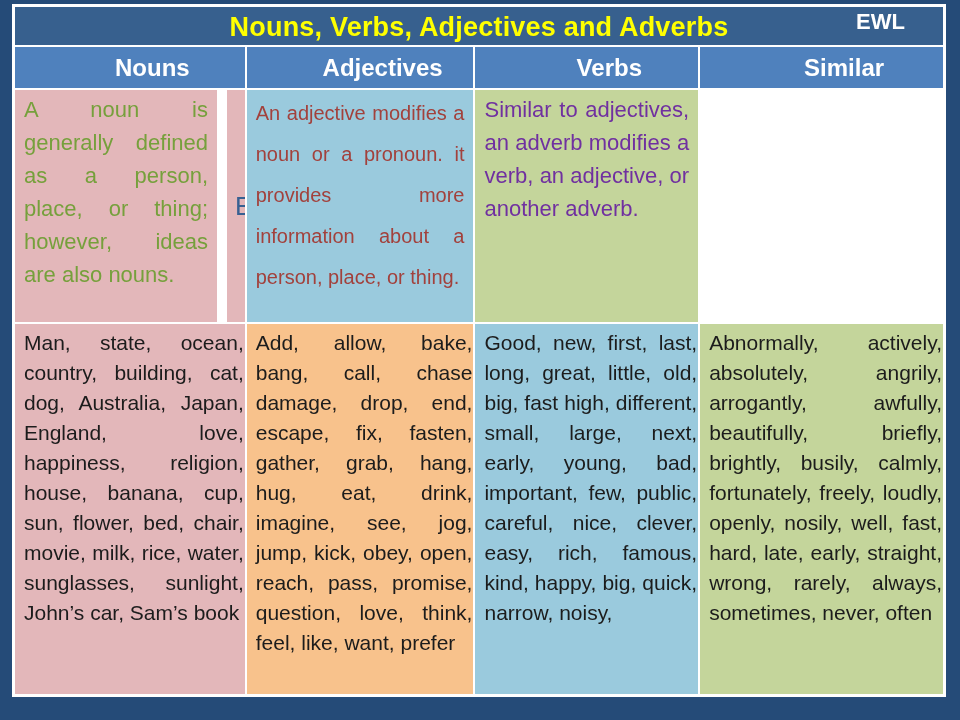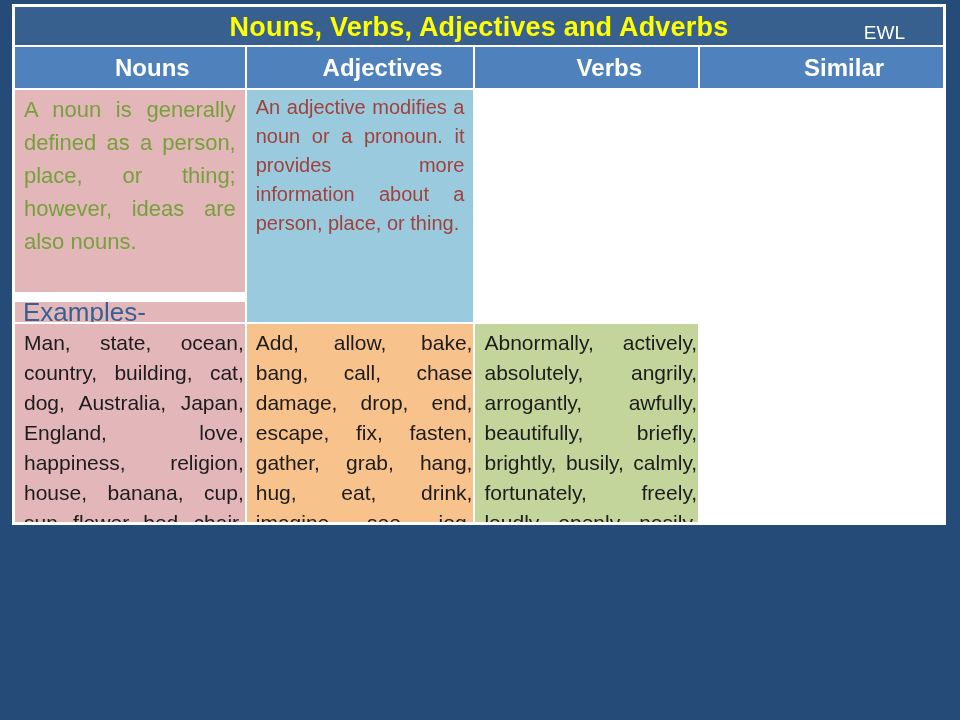--- a/index.html
+++ b/index.html
@@ -4,80 +4,80 @@
 <style>
   * { margin:0; padding:0; box-sizing:border-box; }
   body { font-family: "Liberation Sans", "DejaVu Sans", sans-serif; }
 
   .stage {
     position:relative; width:960px; height:720px;
     background: var(--page-bg, #254B78); overflow:hidden;
   }
 
   .table-frame {
-    position:absolute; left:12px; top:4px; width:934px; height:521px;
+    position:absolute; left:12px; top:4px; width:934px; height:693px;
     background: var(--border-color, #FFFFFF);
     border: 3px solid var(--border-color, #FFFFFF);
     display:flex; flex-direction:column; gap:2px;
   }
 
   
   .title-row {
     position:relative; height:38px; flex:0 0 38px;
     background: var(--title-bar-bg, #37608E);
     display:flex; align-items:center; justify-content:center;
   }
   .slide-title {
     color: var(--title-color, #FFFF00);
     font-size:27px; font-weight:bold; letter-spacing:0.2px;
     padding-top:2px; white-space:nowrap;
   }
   .watermark {
-    position:absolute; right:38px; bottom:1px;
+    position:absolute; right:38px; bottom:10px;
     color: var(--watermark-color, #FFFFFF);
-    font-size:19px; font-weight:normal;
+    font-size:22px; font-weight:bold;
   }
 
   
   .row {
     display:grid; grid-template-columns: 228fr 225fr 221fr 241fr; gap:2px;
   }
   .header-row { height:41px; flex:0 0 41px; }
   .header-cell {
     background: var(--header-bg, #4F81BD);
     color: var(--header-color, #FFFFFF);
     font-size:24px; font-weight:bold;
     display:flex; align-items:center; justify-content:center;
     overflow:hidden;
     padding-left:45px;
   }
 
   
   .def-row { height:232px; flex:0 0 232px; }
   .cell { background: var(--cell-bg, #EEE); overflow:hidden; }
   .def-split {
-    display:flex; flex-direction:column; gap:10px;
+    display:flex; gap:10px;
     background: var(--border-color, #FFFFFF); overflow:hidden;
   }
   .def-split .def-cell { flex:0 0 202px; }
   .examples-label-cell {
     flex:1; background: var(--cell-bg, #EEE);
     display:flex; align-items:center; overflow:hidden;
   }
   .examples-label {
     color: var(--examples-label-color, #376092);
     font-size:26px; font-weight:normal; padding:0 8px;
   }
   .def-text {
     color: var(--def-color, #333);
     font-size:22px; line-height:33px;
     padding:3px 9px 0 9px;
     text-align: justify; text-justify: inter-word;
   }
-  .def-text.small { font-size:20px; line-height:29px; }
+  .def-text.small { font-size:20px; line-height:41px; }
 
   
   .examples-row { flex:1 1 auto; min-height:0; }
   .examples-text {
     color: var(--examples-text-color, #1C1C1C);
     font-size:21px; line-height:30px;
     padding:4px 1px 0 9px;
     text-align: justify; text-justify: inter-word;
   }
 </style>
@@ -104,28 +104,34 @@
         <div class="cell def-cell">
           <div class="def-text">A noun is generally defined as a person, place, or thing; however, ideas are also nouns.</div>
         </div>
         <div class="examples-label-cell">
           <div class="examples-label">Examples-</div>
         </div>
       </div>
       <div class="cell" style="--cell-bg: #9ACADD; --def-color: #A2413C;">
         <div class="def-text small">An adjective modifies a noun or a pronoun. it provides more information about a person, place, or thing.</div>
       </div>
+      <div class="cell" style="--cell-bg: #C4D59B; --def-color: #7030A0;">
+        <div class="def-text">Similar to adjectives, an adverb modifies a verb, an adjective, or another adverb.</div>
+      </div>
     </div>
 
     <div class="row examples-row">
       <div class="cell" style="--cell-bg: #E3B7BA; --def-color: #76A03C;">
         <div class="examples-text">Man, state, ocean, country, building, cat, dog, Australia, Japan, England, love, happiness, religion, house, banana, cup, sun, flower, bed, chair, movie, milk, rice, water, sunglasses, sunlight, John’s car, Sam’s book</div>
       </div>
       <div class="cell" style="--cell-bg: #F8C28C; --def-color: #F5396F;">
         <div class="examples-text">Add, allow, bake, bang, call, chase damage, drop, end, escape, fix, fasten, gather, grab, hang, hug, eat, drink, imagine, see, jog, jump, kick, obey, open, reach, pass, promise, question, love, think, feel, like, want, prefer</div>
+      </div>
+      <div class="cell" style="--cell-bg: #9ACADD; --def-color: #A2413C;">
+        <div class="examples-text">Good, new, first, last, long, great, little, old, big, fast high, different, small, large, next, early, young, bad, important, few, public, careful, nice, clever, easy, rich, famous, kind, happy, big, quick, narrow, noisy,</div>
       </div>
       <div class="cell" style="--cell-bg: #C4D59B; --def-color: #7030A0;">
         <div class="examples-text">Abnormally, actively, absolutely, angrily, arrogantly, awfully, beautifully, briefly, brightly, busily, calmly, fortunately, freely, loudly, openly, nosily, well, fast, hard, late, early, straight, wrong, rarely, always, sometimes, never, often</div>
       </div>
     </div>
 
   </div>
 </div>
 
 </body></html>

